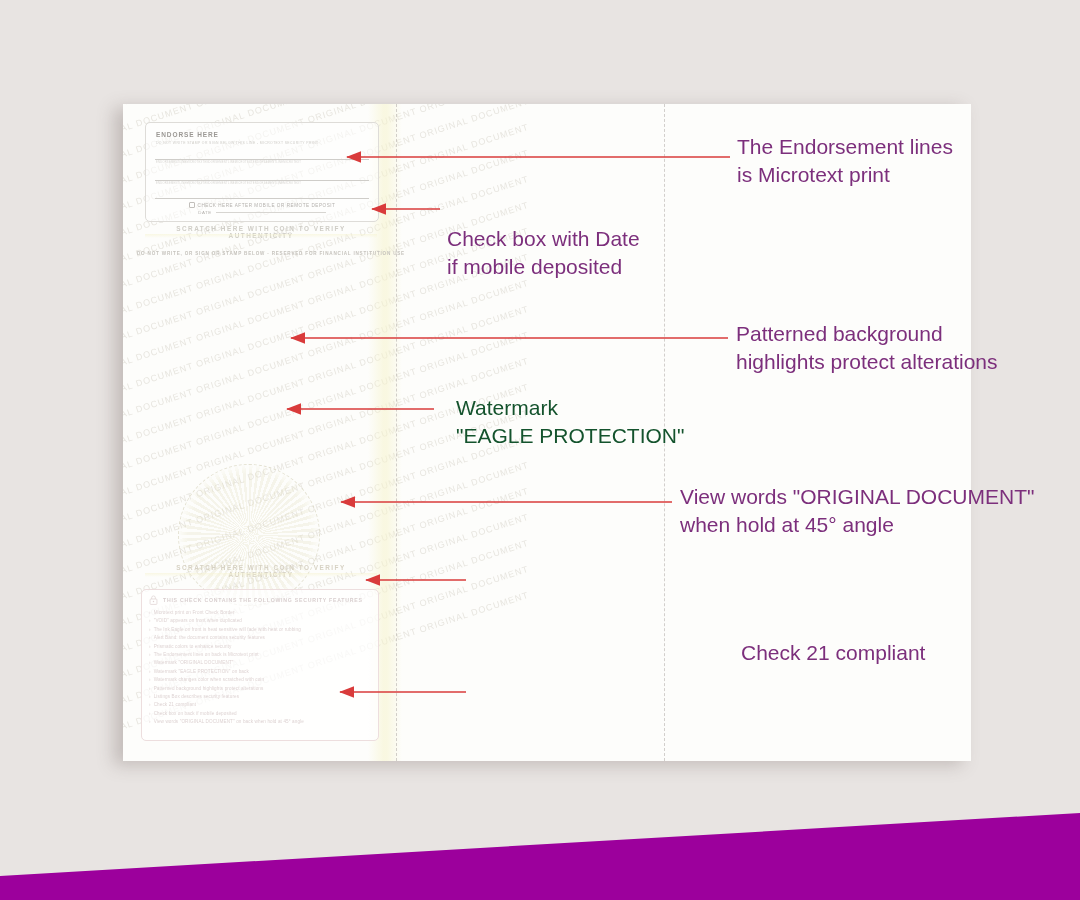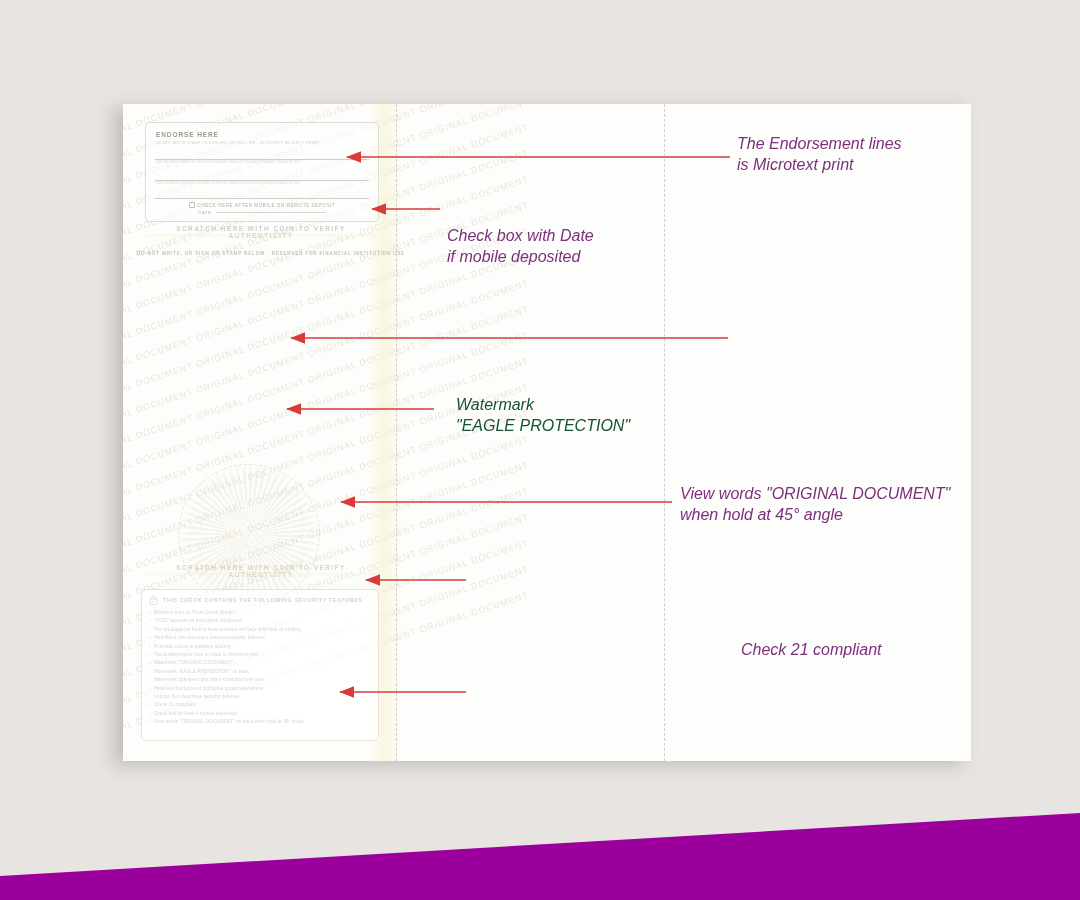--- a/index.html
+++ b/index.html
@@ -263,25 +263,24 @@
   
   #annotations {
     position: absolute;
     inset: 0;
     z-index: 9;
     pointer-events: none;
   }
   .anno-text {
     position: absolute;
     color: #7c2f7c;
-    font-size: 16px;
-    line-height: 21px;
+    font-size: 21px;
+    line-height: 28px;
     font-family: "Liberation Sans", sans-serif;
     white-space: pre-line;
-    font-style: italic;
   }
   #anno-arrows { position: absolute; inset: 0; }
 </style>
 </head>
 <body style="background: rgb(232, 228, 226);">
 
 <div id="check-page" style="background: rgb(253, 253, 251);">
 
   <div class="pattern-layer" id="pattern-layer">
       <div class="pattern-text" style="left: -40px; top: 6px; transform: rotate(-18deg);">ORIGINAL DOCUMENT ORIGINAL DOCUMENT ORIGINAL DOCUMENT ORIGINAL DOCUMENT</div>
@@ -401,20 +400,22 @@
 
     <line x1="466" y1="692" x2="340" y2="692" stroke="#d93b3b" stroke-width="1.7" marker-end="url(#arrowhead)"></line>
   </svg>
 
   <div class="anno-text" style="left: 737px; top: 133px; color: rgb(124, 47, 124);">The Endorsement lines
 is Microtext print</div>
 
   <div class="anno-text" style="left: 447px; top: 194px; color: rgb(124, 47, 124); margin-top: 31px;">Check box with Date
 if mobile deposited</div>
 
+  <div class="anno-text" style="left: 736px; top: 320px; color: rgb(124, 47, 124);">Patterned background
+highlights protect alterations</div>
 
   <div class="anno-text" style="left: 456px; top: 394px; color: #14532d;">Watermark
 "EAGLE PROTECTION"</div>
 
   <div class="anno-text" style="left: 680px; top: 483px; color: rgb(124, 47, 124);">View words "ORIGINAL DOCUMENT"
 when hold at 45° angle</div>
 
 
   <div class="anno-text" style="left: 741px; top: 639px; color: rgb(124, 47, 124);">Check 21 compliant</div>
 

